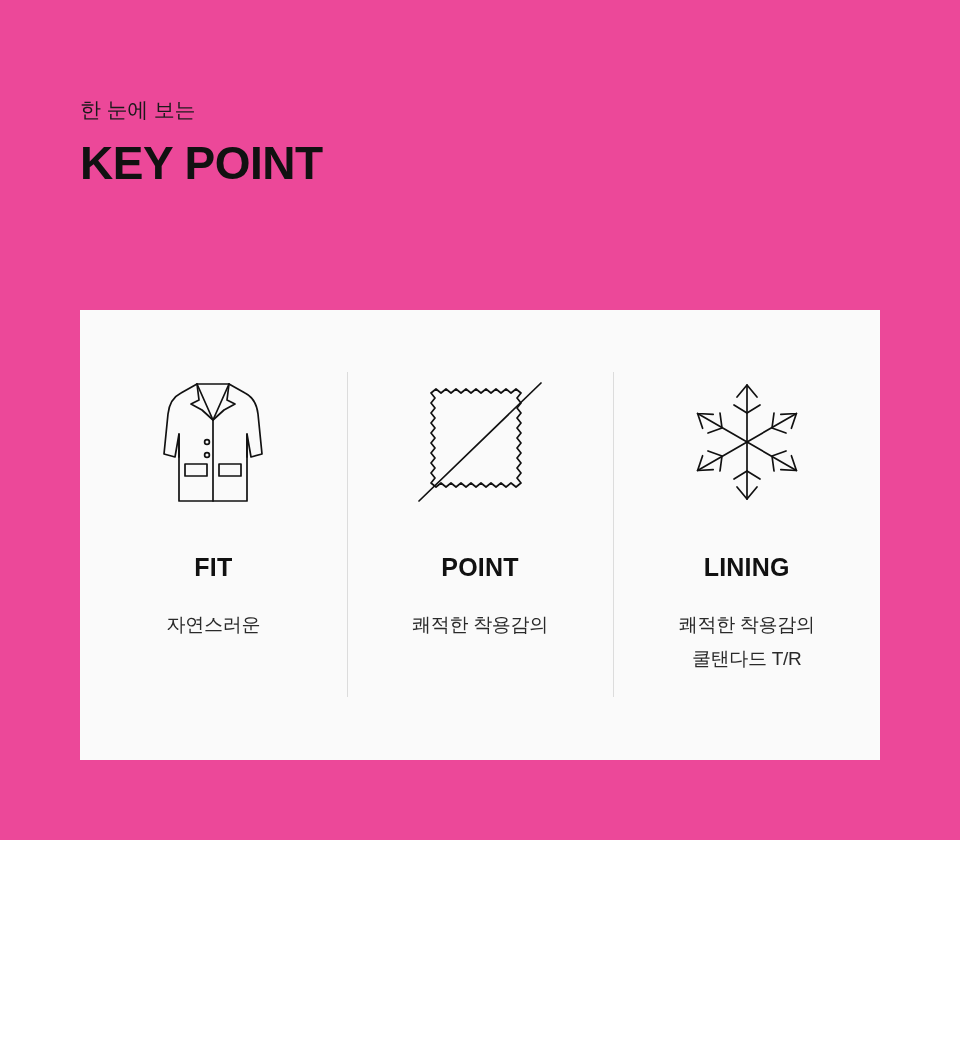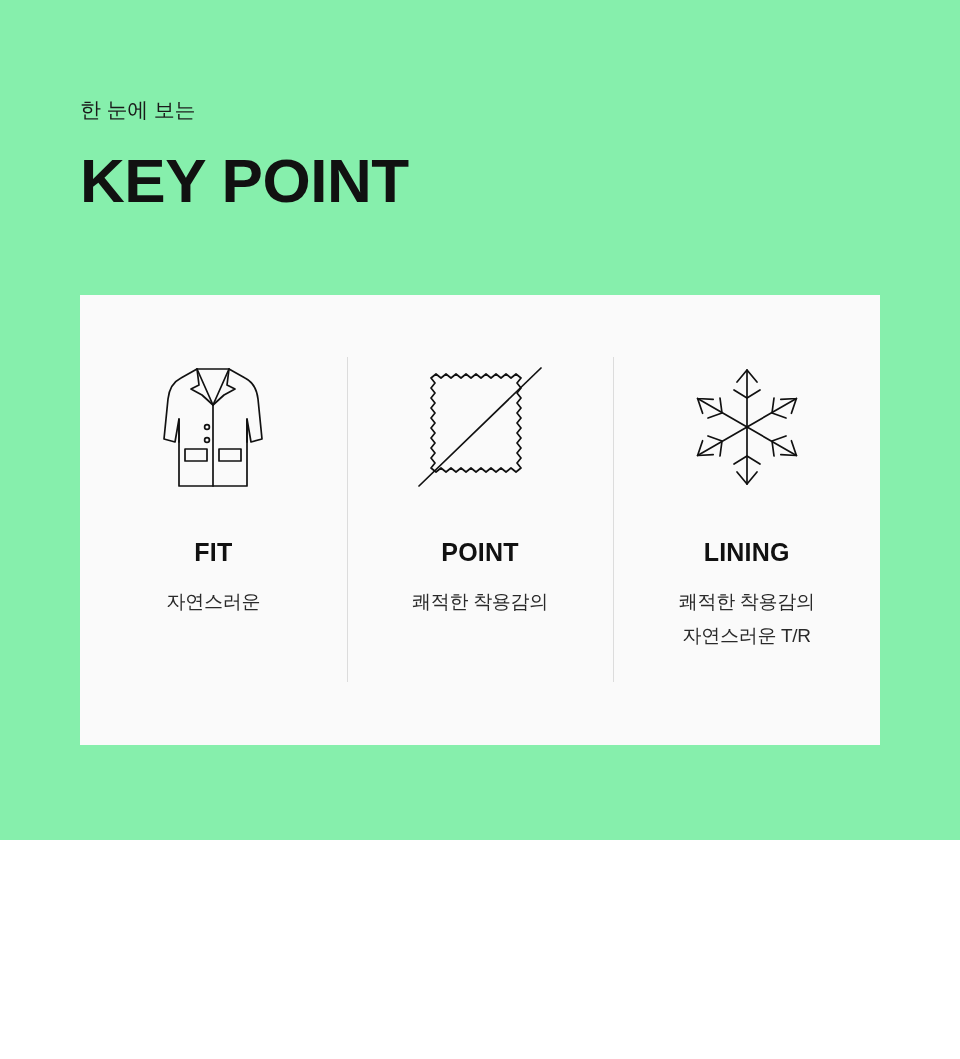--- a/index.html
+++ b/index.html
@@ -19,46 +19,46 @@
     height: 1059px;
     background: #ffffff;
     overflow: hidden;
   }
   .hero-section {
     position: absolute;
     left: 0;
     top: 0;
     width: 960px;
     height: 840px;
-    background: #86efac;
+    background: #ec4899;
   }
   .heading-block {
     position: absolute;
     left: 80px;
     top: 96px;
   }
   .eyebrow {
     font-size: 21px;
     line-height: 1.3;
     color: #1a1a1a;
     font-weight: 400;
     letter-spacing: -0.2px;
   }
   .title {
-    margin-top: 25px;
-    font-size: 62px;
+    margin-top: 16px;
+    font-size: 46px;
     line-height: 1.05;
     font-weight: 700;
     color: #111111;
     letter-spacing: -0.5px;
   }
   .card {
     position: absolute;
     left: 80px;
-    top: 295px;
+    top: 310px;
     width: 800px;
     height: 450px;
     background: #fafafa;
   }
   .cards-row {
     display: flex;
     width: 100%;
     height: 100%;
     align-items: flex-start;
   }
@@ -92,21 +92,21 @@
     display: block;
   }
   .feature-title {
     margin-top: 36px;
     font-size: 25px;
     font-weight: 700;
     color: #111111;
     letter-spacing: 0.2px;
   }
   .feature-desc {
-    margin-top: 18px;
+    margin-top: 26px;
     font-size: 19px;
     line-height: 1.8;
     color: #2a2a2a;
     text-align: center;
     font-weight: 400;
     letter-spacing: -0.3px;
   }
   .feature-desc .line {
     display: block;
   }
@@ -181,21 +181,21 @@
               <path d="M61 90 L48 98 M61 90 L74 98"></path>
               <path d="M36 47 L34 32 M36 47 L22 52"></path>
               <path d="M86 75 L88 90 M86 75 L100 70"></path>
               <path d="M36 75 L22 70 M36 75 L34 90"></path>
               <path d="M86 47 L100 52 M86 47 L88 32"></path>
             </svg>
           </div>
           <div class="feature-title">LINING</div>
           <div class="feature-desc">
             <span class="line">쾌적한 착용감의</span>
-            <span class="line">자연스러운 T/R</span>
+            <span class="line">쿨탠다드 T/R</span>
           </div>
         </div>
 
       </div>
     </div>
 
   </div>
 
 </div>
 

